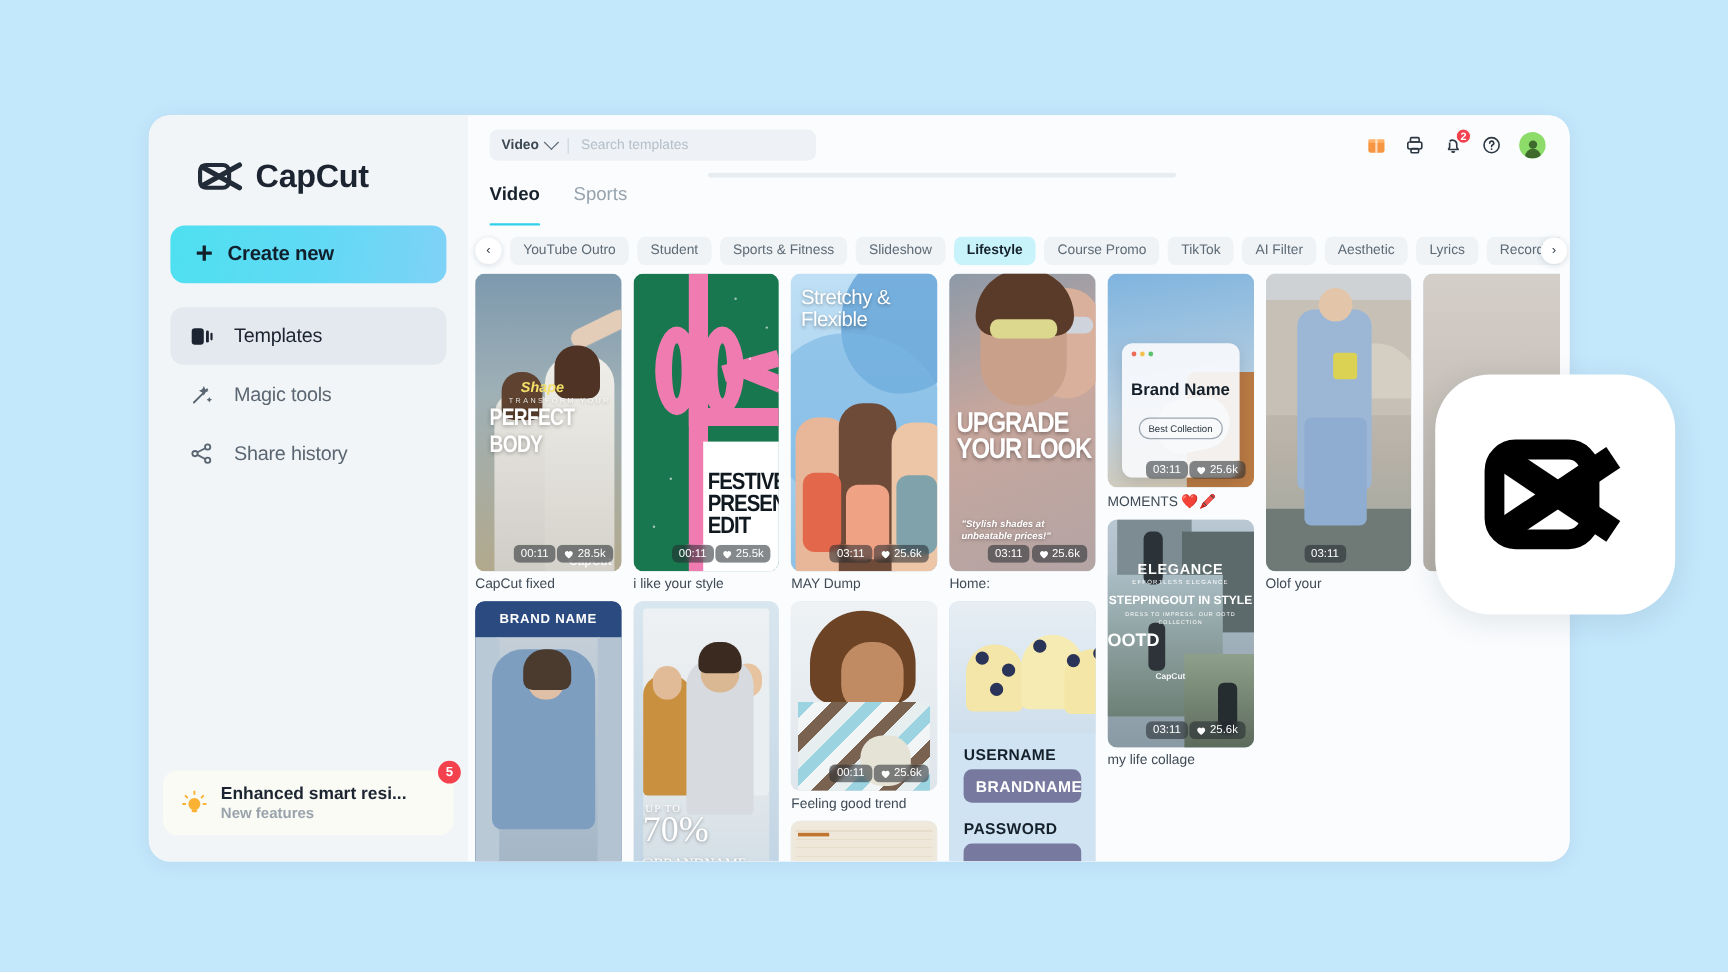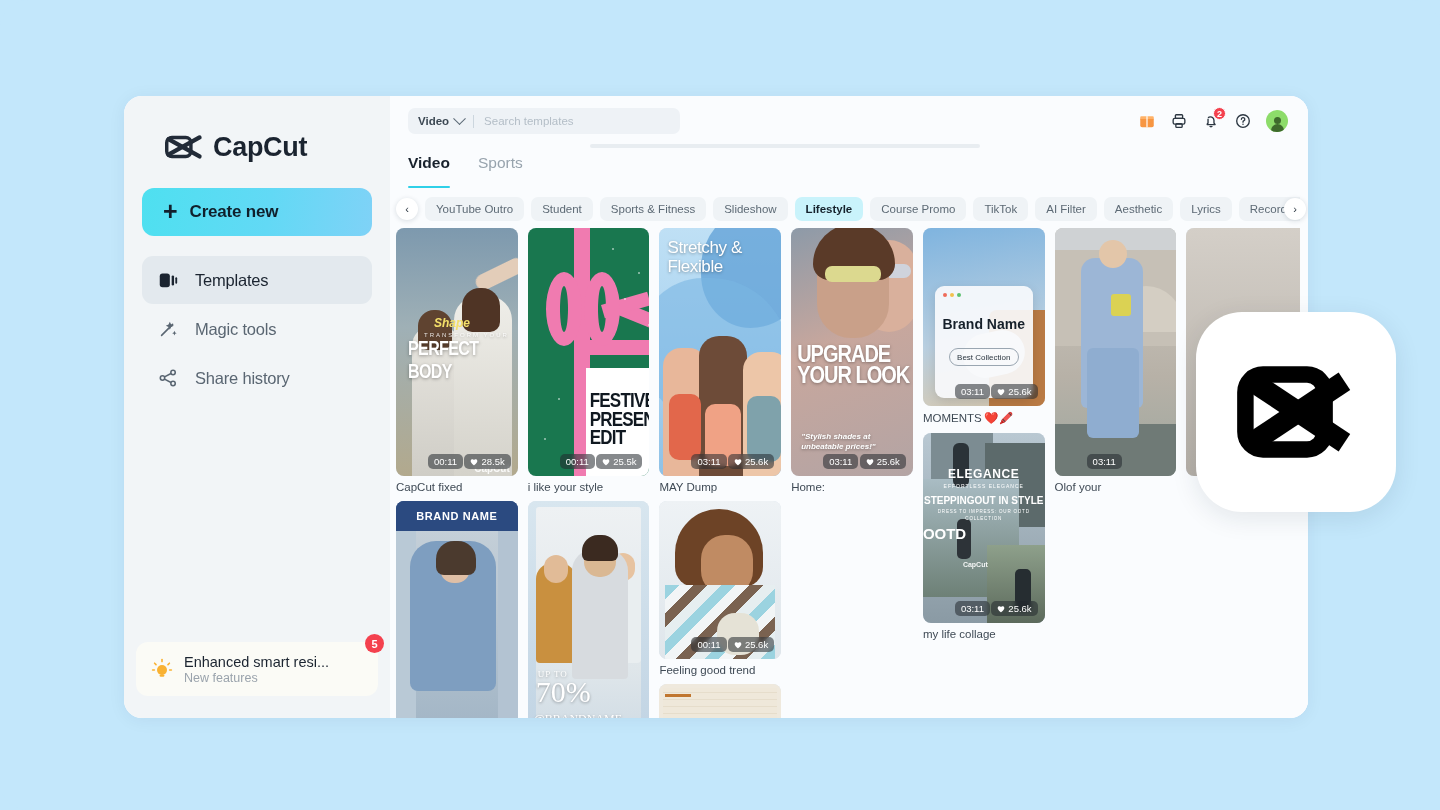--- a/index.html
+++ b/index.html
@@ -80,20 +80,21 @@
   .nav-item.active .nav-label { color: #1b2430; font-weight: 500;}
 
   .promo {
     position: absolute;
     left: 12px; bottom: 22px;
     width: 242px; height: 54px;
     background: #fbfbf6;
     border-radius: 12px;
     display: flex; align-items: center; gap: 10px;
     padding-left: 14px;
+    font-weight: bold;
   }
   .promo-icon { width: 24px; height: 24px; flex: 0 0 24px;}
   .promo-texts { display: flex; flex-direction: column; gap: 1px; overflow: hidden;}
   .promo-title {
     font-size: 14.5px; color: #1b2430; white-space: nowrap;
     overflow: hidden; text-overflow: ellipsis; max-width: 175px;
   }
   .promo-sub { font-size: 12.5px; color: #9aa3ac; }
   .promo-badge {
     position: absolute; top: -8px; right: -6px;
@@ -735,20 +736,40 @@
               <span class="badge-plays">
                 <svg width="8" height="8" viewBox="0 0 12 12" fill="#fff">
                     <path d="M6 11S1 7.8 1 4.6A2.8 2.8 0 0 1 6 3a2.8 2.8 0 0 1 5 1.6C11 7.8 6 11 6 11Z"></path>
                   </svg>
                 <span>25.6k</span>
               </span>
             </div>
             <div class="card-title">Home:</div>
           </div>
 
+          <div class="card">
+            <div class="thumb r916">
+              <div class="art t-cupcake">
+                <span class="photo"></span>
+                <span class="cake1"></span>
+                  <span class="cake2"></span>
+                  <span class="cake3"></span>
+                <span class="bb" style="left:22px;top:42px"></span>
+                  <span class="bb" style="left:44px;top:52px"></span>
+                <span class="bb" style="left:70px;top:32px"></span>
+                  <span class="bb" style="left:98px;top:44px"></span>
+                <span class="bb" style="left:120px;top:38px"></span>
+                  <span class="bb" style="left:34px;top:68px"></span>
+                <span class="lbl" style="top:120px">USERNAME</span>
+                <span class="field" style="top:140px">BRANDNAME</span>
+                <span class="lbl" style="top:182px">PASSWORD</span>
+                <span class="field" style="top:202px"></span>
+              </div>
+            </div>
+          </div>
         </div>
 
         <div class="col">
           <div class="card">
             <div class="thumb" style="height:178px">
               <div class="art t-brand">
                 <span class="bag"></span>
                   <span class="shoe"></span>
                 <span class="win">
                   <span class="dots">

